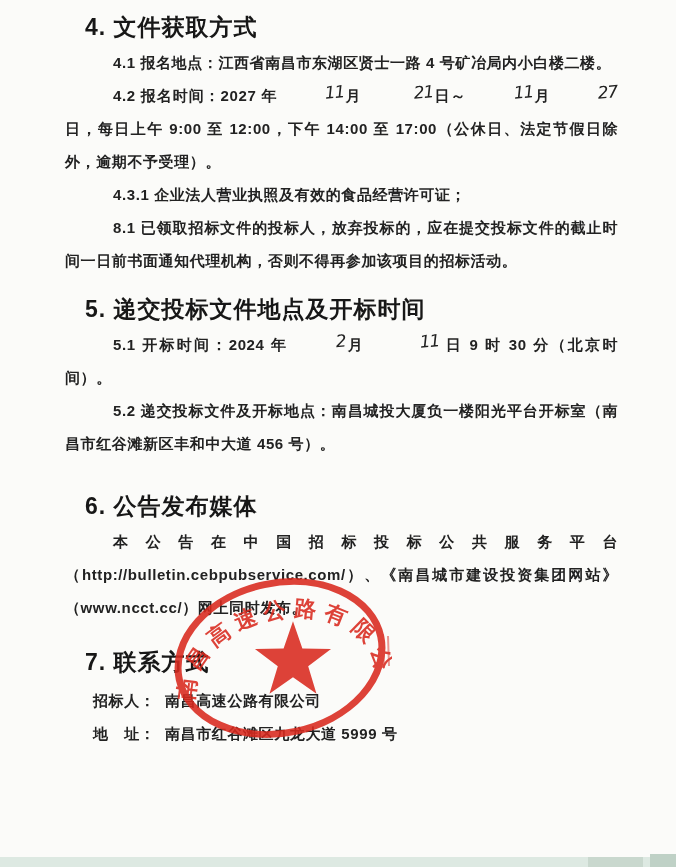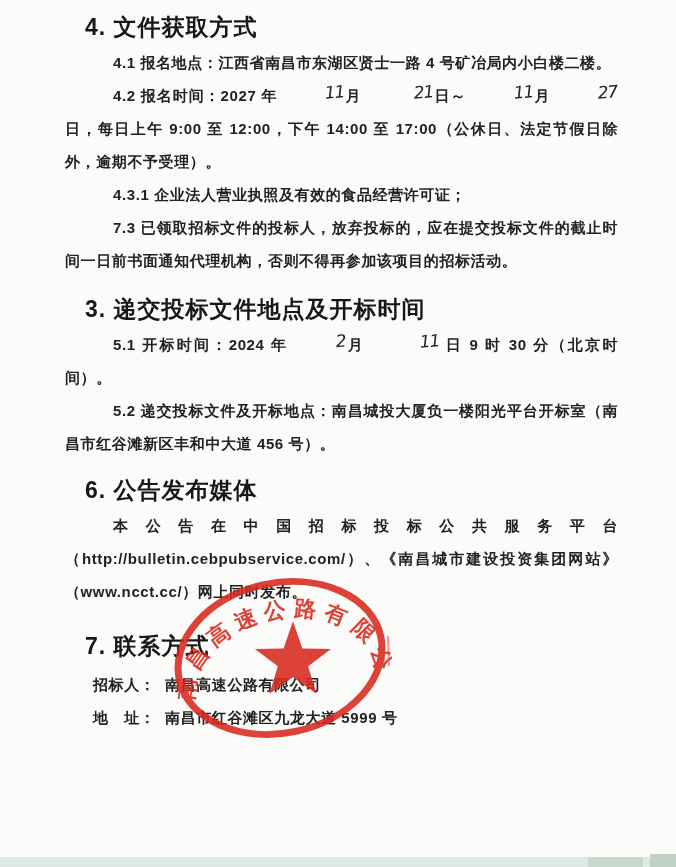--- a/index.html
+++ b/index.html
@@ -17,21 +17,21 @@
   .content{
     position:relative;
     padding:8px 58px 0 65px;
   }
   .h{
     font-size:23px;font-weight:700;letter-spacing:1px;
     margin:0 0 0 20px;padding:0;color:#171717;
   }
   .h4{margin-top:4px;}
   .h5{margin-top:17px;}
-  .h6{margin-top:15px;}
+  .h6{margin-top:31px;}
   .h7{margin-top:23px;margin-left:20px;}
   .p{
     font-size:15px;font-weight:700;line-height:33px;letter-spacing:0.6px;
     text-align:justify;text-indent:48px;margin:0;color:#222;
   }
   .p.first{margin-top:3px;}
   .hand{
     font-family:"DejaVu Sans",sans-serif;
     font-style:italic;font-weight:400;font-size:17px;
     display:inline-block;transform:rotate(-5deg) translateY(-1px);
@@ -67,23 +67,23 @@
 <div class="page">
   <div class="content">
 
     <h2 class="h h4">4. 文件获取方式</h2>
 
     <p class="p first">4.1 报名地点：江西省南昌市东湖区贤士一路 4 号矿冶局内小白楼二楼。</p>
 
     <p class="p"><span>4.2 报名时间：2027 年</span><span class="hand">11</span><span>月 </span><span class="hand">21</span><span>日～</span><span class="hand">11</span><span>月</span><span class="hand">27</span><span> 日，每日上午 9:00 至 12:00，下午 14:00 至 17:00（公休日、法定节假日除外，逾期不予受理）。</span></p>
 
     <p class="p">4.3.1 企业法人营业执照及有效的食品经营许可证；</p>
-    <p class="p">7.3 已领取招标文件的投标人，放弃投标的，应在提交投标文件的截止时间一日前书面通知代理机构，否则不得再参加该项目的招标活动。</p>
+    <p class="p">8.1 已领取招标文件的投标人，放弃投标的，应在提交投标文件的截止时间一日前书面通知代理机构，否则不得再参加该项目的招标活动。</p>
 
-    <h2 class="h h5">3. 递交投标文件地点及开标时间</h2>
+    <h2 class="h h5">5. 递交投标文件地点及开标时间</h2>
 
     <p class="p first"><span>5.1 开标时间：2024 年</span><span class="hand">2</span><span>月 </span><span class="hand">11</span><span> 日 9 时 30 分（北京时间）。</span></p>
 
     <p class="p">5.2 递交投标文件及开标地点：南昌城投大厦负一楼阳光平台开标室（南昌市红谷滩新区丰和中大道 456 号）。</p>
 
     <h2 class="h h6">6. 公告发布媒体</h2>
 
     <p class="p first">本公告在中国招标投标公共服务平台（http://bulletin.cebpubservice.com/）、《南昌城市建设投资集团网站》（www.ncct.cc/）网上同时发布。</p>
 
     <h2 class="h h7">7. 联系方式</h2>

